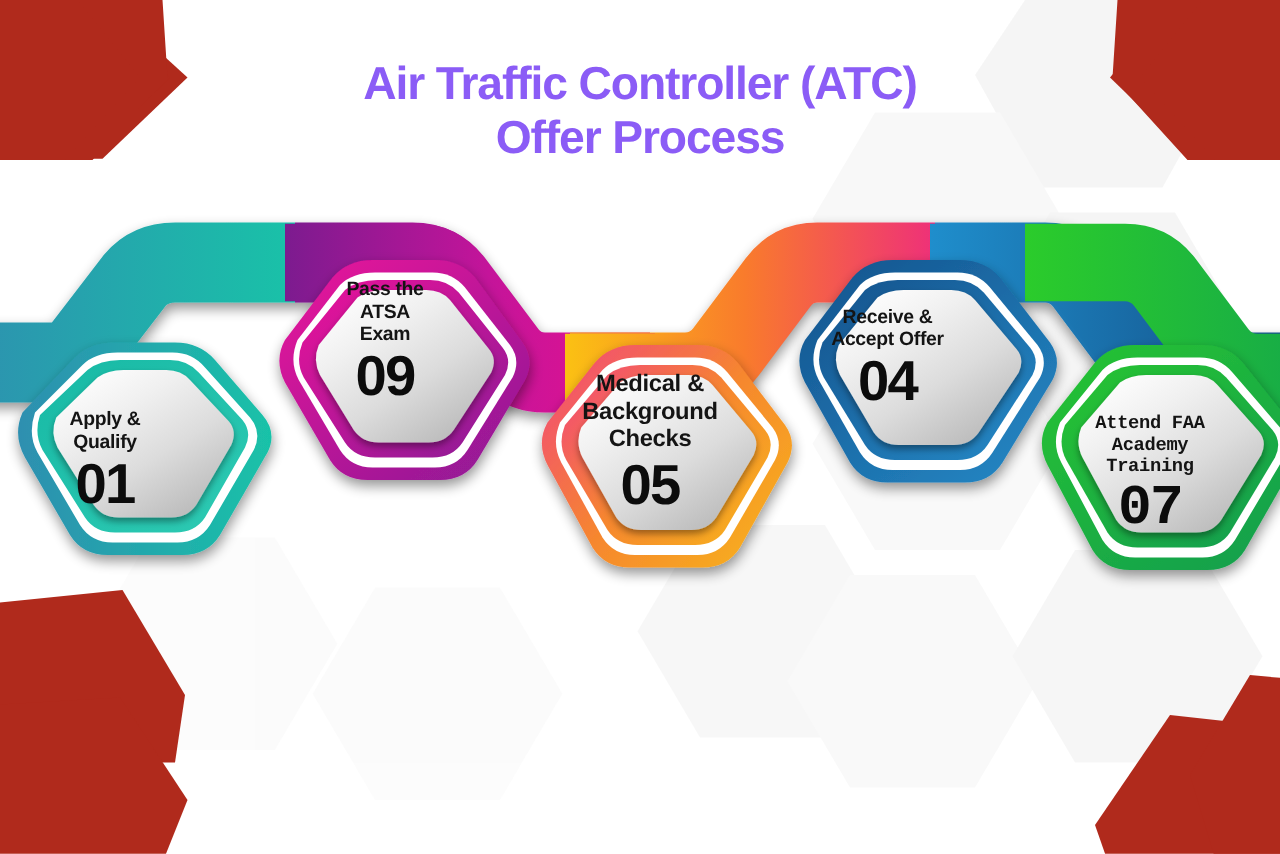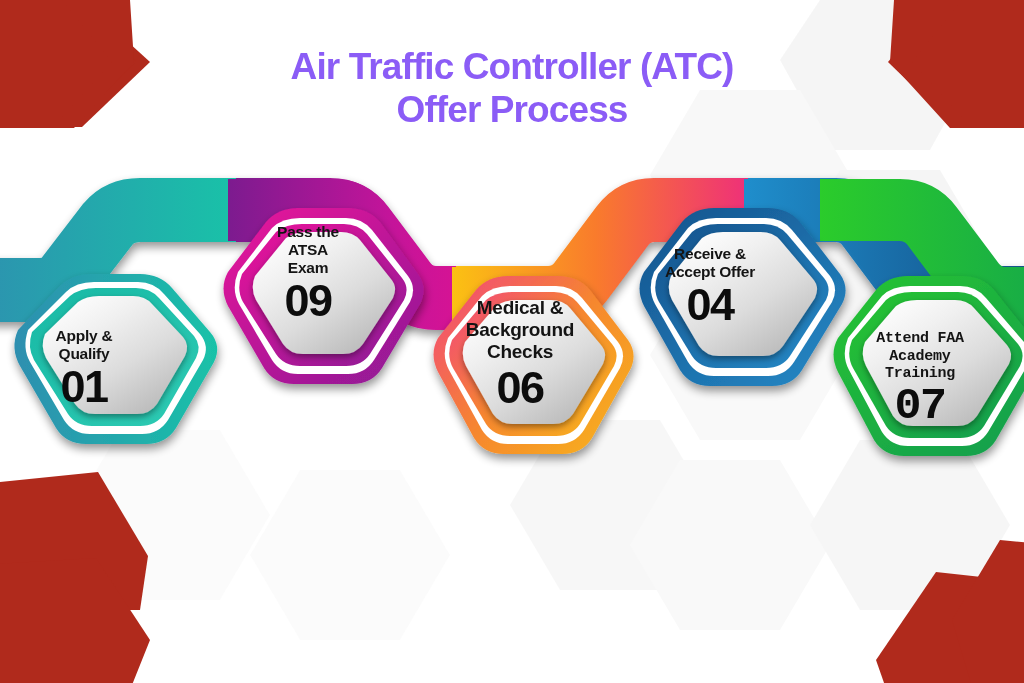--- a/index.html
+++ b/index.html
@@ -299,21 +299,21 @@
       <span class="step-num">01</span>
     </div>
 
     <div class="step-text s2">
       <span class="step-label">Pass the<br>ATSA<br>Exam</span>
       <span class="step-num">09</span>
     </div>
 
     <div class="step-text s3">
       <span class="step-label">Medical &amp;<br>Background<br>Checks</span>
-      <span class="step-num">06</span>
+      <span class="step-num">05</span>
     </div>
 
     <div class="step-text s4">
       <span class="step-label">Receive &amp;<br>Accept Offer</span>
       <span class="step-num">04</span>
     </div>
 
     <div class="step-text s5">
       <span class="step-label">Attend FAA<br>Academy<br>Training</span>
       <span class="step-num">07</span>

